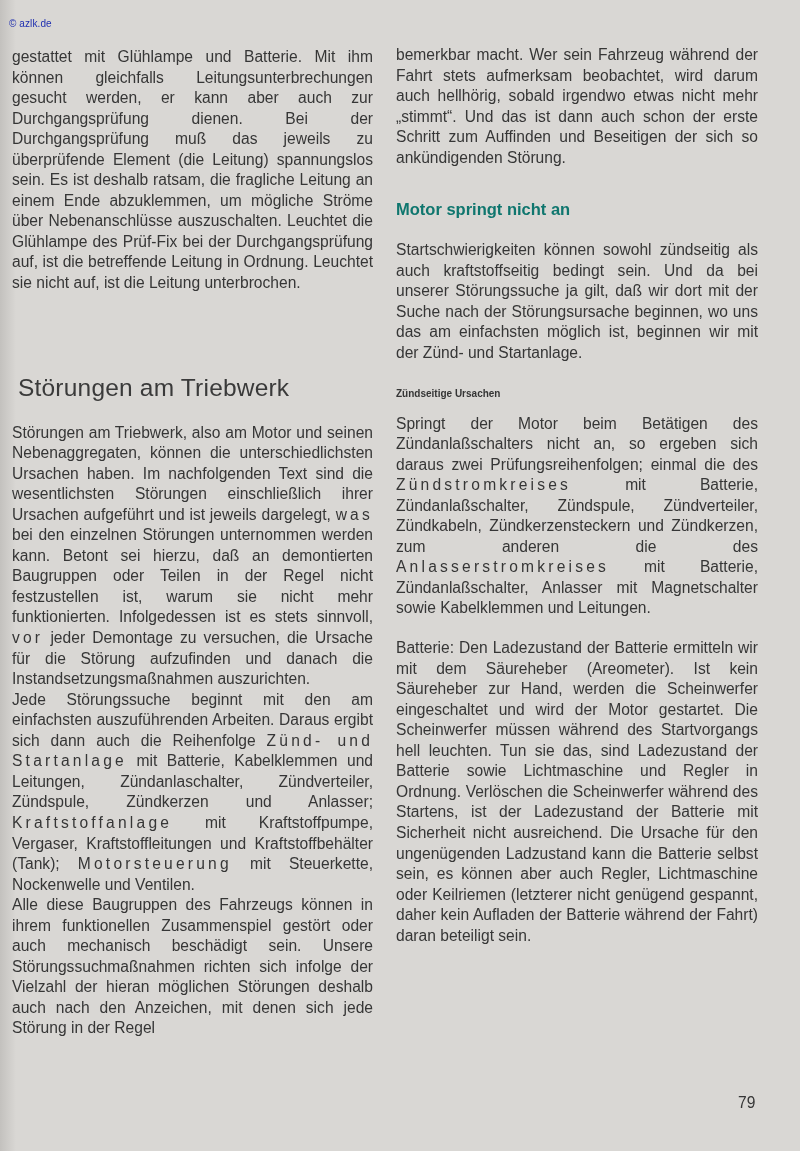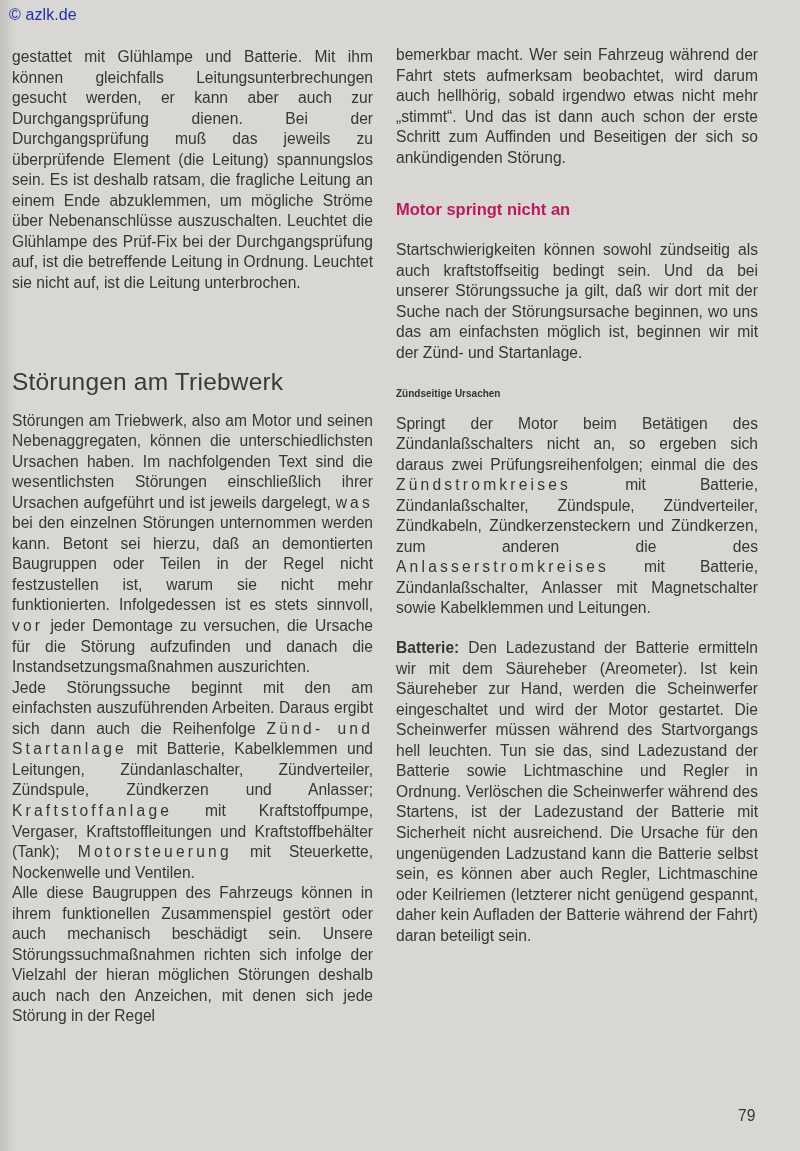--- a/index.html
+++ b/index.html
@@ -7,45 +7,45 @@
     width: 800px; height: 1151px; overflow: hidden; position: relative;
     background: #d9d7d4;
     font-family: "Liberation Sans", "DejaVu Sans", sans-serif;
     color: #363636;
   }
   .page-shade {
     position: absolute; left: 0; top: 0; width: 16px; height: 1151px;
     background: linear-gradient(to right, #c3c1be, rgba(217,215,212,0));
   }
   .watermark {
-    position: absolute; left: 9px; top: 6px;
-    font-size: 16px; color: #1f2fb0; letter-spacing: 0.1px;
+    position: absolute; left: 9px; top: 18px;
+    font-size: 10px; color: #1f2fb0; letter-spacing: 0.1px;
   }
   .col {
     position: absolute; top: 47px;
     font-size: 15.6px; line-height: 20.55px;
     text-align: justify; hyphens: manual;
   }
   .col-left { left: 12px; width: 361px; }
   .col-right { left: 396px; width: 362px; top: 45px; }
   p { margin: 0; }
   .spaced { letter-spacing: 3.2px; margin-top: 24px; }
-  .b { font-weight: bold; }
+  .b { font-weight: normal; }
   .h-large {
     font-size: 24.5px; line-height: 30px; font-weight: normal;
-    margin: 0; color: #3a3a3a; letter-spacing: 0.2px;
+    margin: 6px; color: #3a3a3a; letter-spacing: 0.2px;
   }
   .h-bold {
-    font-size: 16.5px; line-height: 20px; font-weight: bold; margin: 0; color: #be185d;
+    font-size: 16.5px; line-height: 20px; font-weight: bold; margin: 0; color: #0f766e;
   }
   .h-bold-sm {
     font-size: 10px; line-height: 20px; font-weight: bold; margin: 0; color: #353535;
   }
   .page-number {
-    position: absolute; left: 738px; top: 1094px; font-size: 15.6px; color: #363636; margin-top: 13px;
+    position: absolute; left: 738px; top: 1094px; font-size: 15.6px; color: #363636;
   }
 </style>
 </head>
 <body>
 
 <div class="page-shade"></div>
 
 <div class="watermark">© azlk.de</div>
 
 <div class="col col-left">

